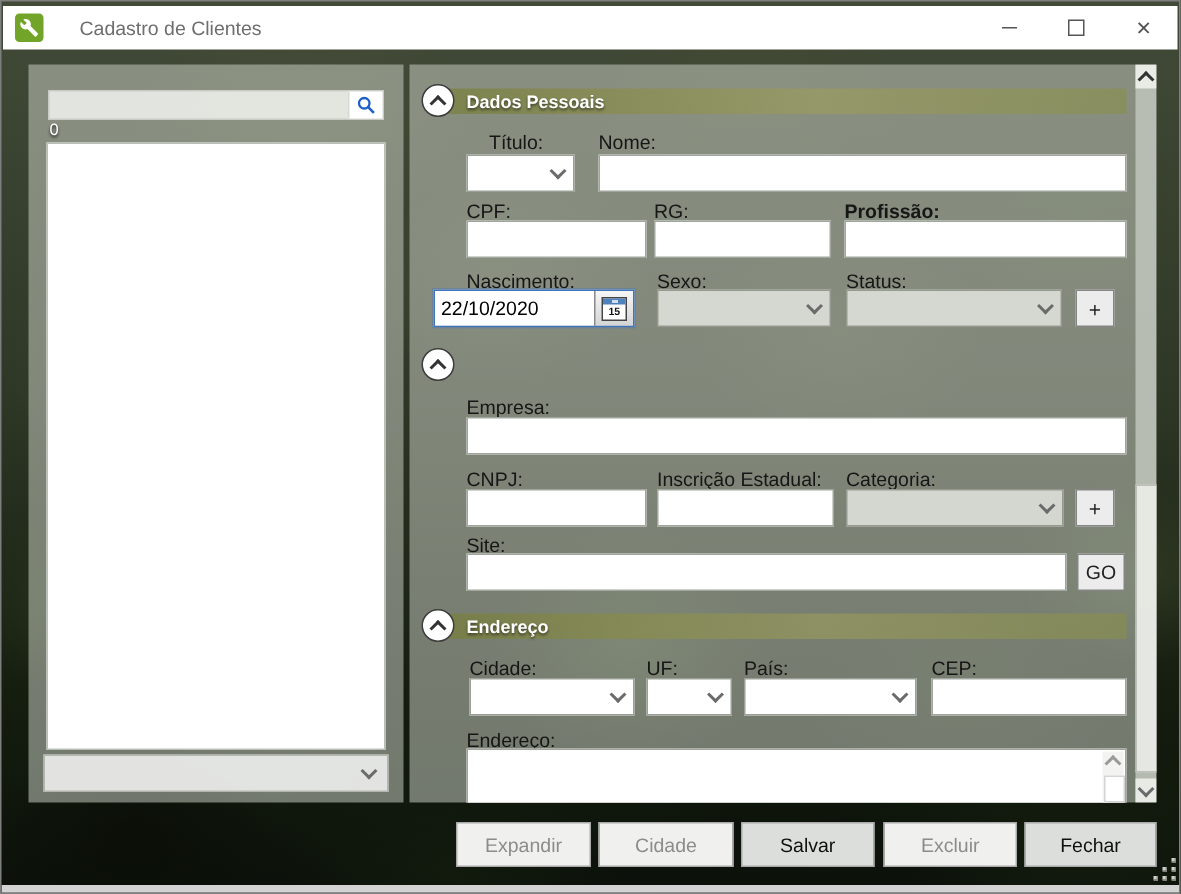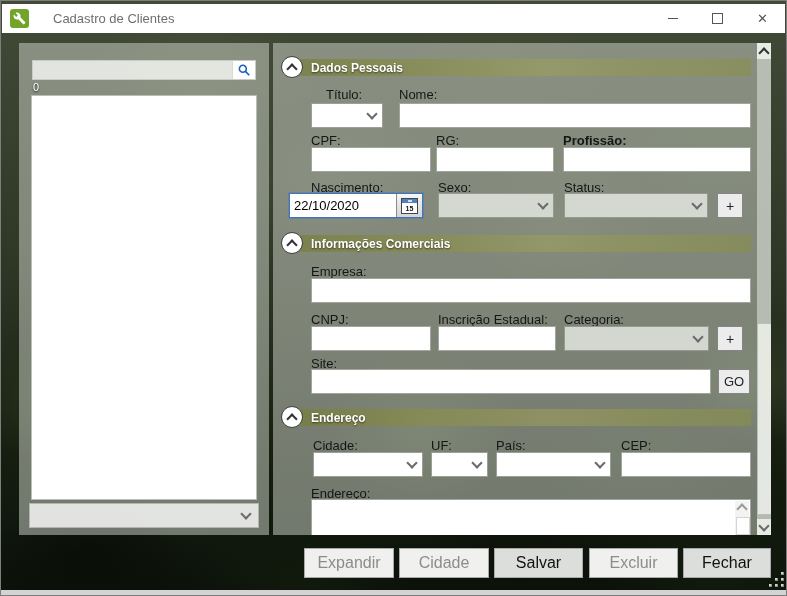--- a/index.html
+++ b/index.html
@@ -74,21 +74,21 @@
   .txtwrap{background:#fff;border:1px solid #a0a59d;}
   .txtwrap textarea{position:absolute;left:0;top:0;right:15px;bottom:0;width:calc(100% - 15px);height:100%;border:none;resize:none;outline:none;font-family:"Liberation Sans",sans-serif;}
   .mini-rail{position:absolute;top:1px;right:1px;bottom:1px;width:14px;background:#f3f4f1;}
   .mini-rail .chev{border-color:#9a9a9a;margin-top:4px;}
   .mini-thumb{position:absolute;top:16px;left:1px;width:12px;height:16px;background:#fff;border:1px solid #d4d4d4;}
   
   .vscroll{left:484px;top:0;width:14px;height:492px;background:rgba(193,197,189,.85);}
   .vs-btn{position:absolute;left:0;width:14px;height:16px;background:rgba(235,237,232,.95);display:flex;align-items:center;justify-content:center;cursor:pointer;}
   .vs-thumb{position:absolute;left:0;top:280px;width:14px;height:190px;background:rgba(232,234,229,.95);border:1px solid rgba(160,164,156,.6);cursor:grab;}
   
-  .fbtn{top:547px;height:30px;background:#f0f1ef;border:1px solid #a9a9a9;font-size:16px;color:#8c8c8c;display:flex;align-items:center;justify-content:center;cursor:pointer;}
+  .fbtn{top:547px;height:30px;background:#f0f1ef;border:1px solid #a9a9a9;font-size:13px;color:#8c8c8c;display:flex;align-items:center;justify-content:center;cursor:pointer;}
   .fbtn.primary{background:#dcdedb;color:#101010;}
   
   .bottom-strip{left:0;right:0;top:589px;height:7px;background:#d3d3d3;}
   .grip{left:764px;top:571px;width:22px;height:18px;}
   .grip i{position:absolute;width:3px;height:3px;background:#cfd2cb;box-shadow:inset -1px -1px 0 #8b8e86;}
 </style>
 </head>
 <body>
 
 <div class="abs titlebar">
@@ -164,23 +164,20 @@
     </div>
   <span class="abs lbl" style="left:291px;top:137px;">Status:</span>
   <div class="abs combo" style="left:291px;top:150px;width:144px;height:25px;">
       <span class="chev down"></span>
     </div>
   <div class="abs sq-btn" style="left:444px;top:150px;width:26px;height:25px;">+</div>
 
   <div class="abs circle" style="left:8px;top:189px;">
       <span class="chev up"></span>
     </div>
-  <div class="abs band" style="left:24px;top:192px;width:454px;">
-    <span>Informações Comerciais</span>
-  </div>
 
   <span class="abs lbl" style="left:38px;top:221px;">Empresa:</span>
   <input class="abs tb" style="left: 38px; top: 235px; width: 440px; height: 25px;" value="">
 
   <span class="abs lbl" style="left:38px;top:269px;">CNPJ:</span>
   <input class="abs tb" style="left: 38px; top: 283px; width: 120px; height: 25px;" value="">
   <span class="abs lbl" style="left:165px;top:269px;">Inscrição Estadual:</span>
   <input class="abs tb" style="left: 165px; top: 283px; width: 118px; height: 25px;" value="">
   <span class="abs lbl" style="left:291px;top:269px;">Categoria:</span>
   <div class="abs combo" style="left:291px;top:283px;width:145px;height:25px;">

